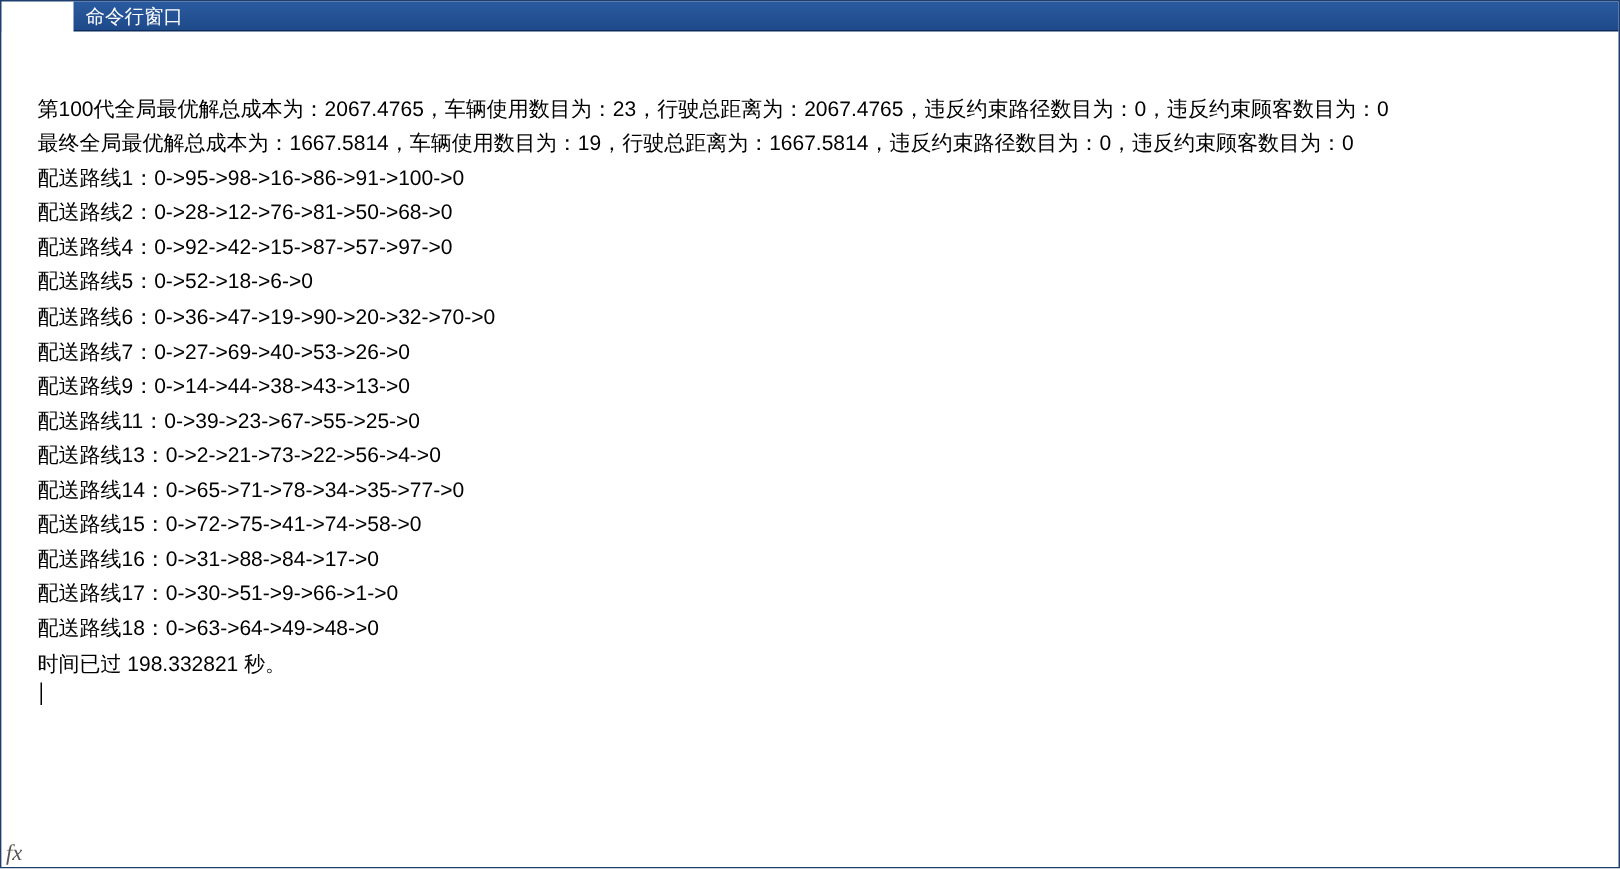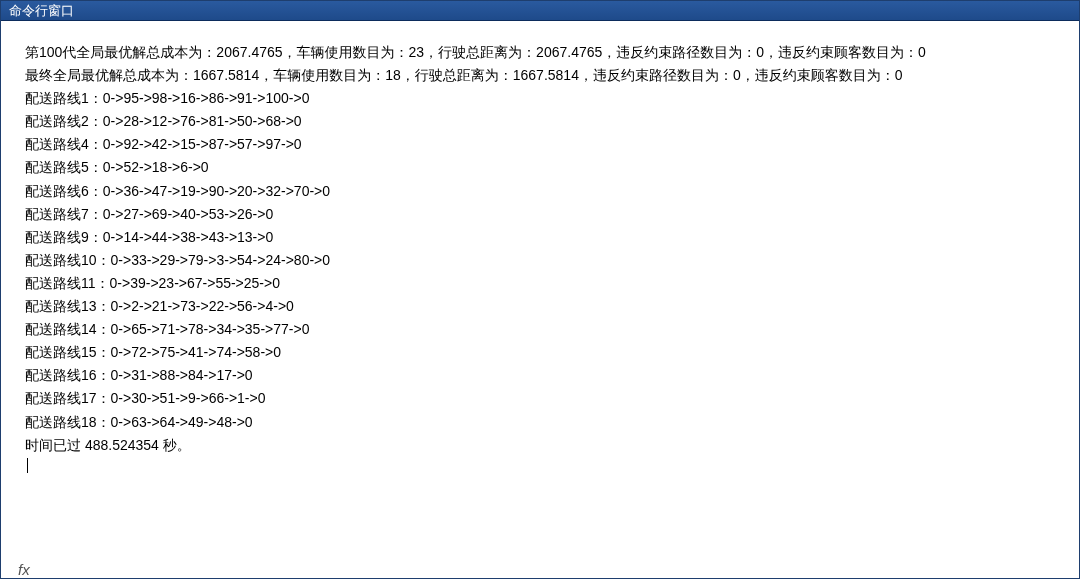--- a/index.html
+++ b/index.html
@@ -19,49 +19,51 @@
     }
     .title-bar {
       background: linear-gradient(to bottom, #2a5a9f, #1e4a8a);
       color: #ffffff;
       padding: 2px 8px;
       font-size: 13px;
       height: 20px;
       display: flex;
       align-items: center;
       border-bottom: 1px solid #0c2c5c;
+      margin-left: 48px;
     }
     .content-area {
       height: calc(100% - 20px);
       overflow: auto;
       display: flex;
     }
     .gutter {
       width: 24px;
       flex-shrink: 0;
       position: relative;
       background: #fff;
     }
     .fx-icon {
       position: absolute;
       bottom: 0;
-      left: 17px;
+      left: 3px;
       font-style: italic;
-      font-family: Liberation Sans, sans-serif;
+      font-family: Liberation Serif, serif;
       font-size: 15px;
       color: #555;
       text-align: right;
     }
     .console-output {
       flex: 1;
       padding: 20px 0px 4px 0px;
       line-height: 1.65;
       font-size: 14px;
       color: #000;
       white-space: nowrap;
+      margin-top: 20px;
     }
     .output-line {
       display: block;
     }
     .text-cursor {
       display: inline-block;
       width: 1px;
       height: 15px;
       background: #000;
       vertical-align: -2px;
@@ -84,36 +86,35 @@
 <div class="window">
   <div class="title-bar">
     <span>命令行窗口</span>
   </div>
   <div class="content-area">
     <div class="gutter">
       <span class="fx-icon">fx</span>
     </div>
     <div class="console-output">
       <span class="output-line">第100代全局最优解总成本为：2067.4765，车辆使用数目为：23，行驶总距离为：2067.4765，违反约束路径数目为：0，违反约束顾客数目为：0</span>
-      <span class="output-line">最终全局最优解总成本为：1667.5814，车辆使用数目为：18，行驶总距离为：1667.5814，违反约束路径数目为：0，违反约束顾客数目为：0</span>
+      <span class="output-line">最终全局最优解总成本为：1667.5814，车辆使用数目为：19，行驶总距离为：1667.5814，违反约束路径数目为：0，违反约束顾客数目为：0</span>
       <span class="output-line">配送路线1：0-&gt;95-&gt;98-&gt;16-&gt;86-&gt;91-&gt;100-&gt;0</span>
       <span class="output-line">配送路线2：0-&gt;28-&gt;12-&gt;76-&gt;81-&gt;50-&gt;68-&gt;0</span>
       <span class="output-line">配送路线4：0-&gt;92-&gt;42-&gt;15-&gt;87-&gt;57-&gt;97-&gt;0</span>
       <span class="output-line">配送路线5：0-&gt;52-&gt;18-&gt;6-&gt;0</span>
       <span class="output-line">配送路线6：0-&gt;36-&gt;47-&gt;19-&gt;90-&gt;20-&gt;32-&gt;70-&gt;0</span>
       <span class="output-line">配送路线7：0-&gt;27-&gt;69-&gt;40-&gt;53-&gt;26-&gt;0</span>
       <span class="output-line">配送路线9：0-&gt;14-&gt;44-&gt;38-&gt;43-&gt;13-&gt;0</span>
-      <span class="output-line">配送路线10：0-&gt;33-&gt;29-&gt;79-&gt;3-&gt;54-&gt;24-&gt;80-&gt;0</span>
       <span class="output-line">配送路线11：0-&gt;39-&gt;23-&gt;67-&gt;55-&gt;25-&gt;0</span>
       <span class="output-line">配送路线13：0-&gt;2-&gt;21-&gt;73-&gt;22-&gt;56-&gt;4-&gt;0</span>
       <span class="output-line">配送路线14：0-&gt;65-&gt;71-&gt;78-&gt;34-&gt;35-&gt;77-&gt;0</span>
       <span class="output-line">配送路线15：0-&gt;72-&gt;75-&gt;41-&gt;74-&gt;58-&gt;0</span>
       <span class="output-line">配送路线16：0-&gt;31-&gt;88-&gt;84-&gt;17-&gt;0</span>
       <span class="output-line">配送路线17：0-&gt;30-&gt;51-&gt;9-&gt;66-&gt;1-&gt;0</span>
       <span class="output-line">配送路线18：0-&gt;63-&gt;64-&gt;49-&gt;48-&gt;0</span>
-      <span class="output-line">时间已过 488.524354 秒。</span>
+      <span class="output-line">时间已过 198.332821 秒。</span>
       <div class="prompt-row">
         <span class="prompt-arrows">&gt;&gt;</span>
         <span class="text-cursor"></span>
       </div>
     </div>
   </div>
 </div>
 
 </body></html>

